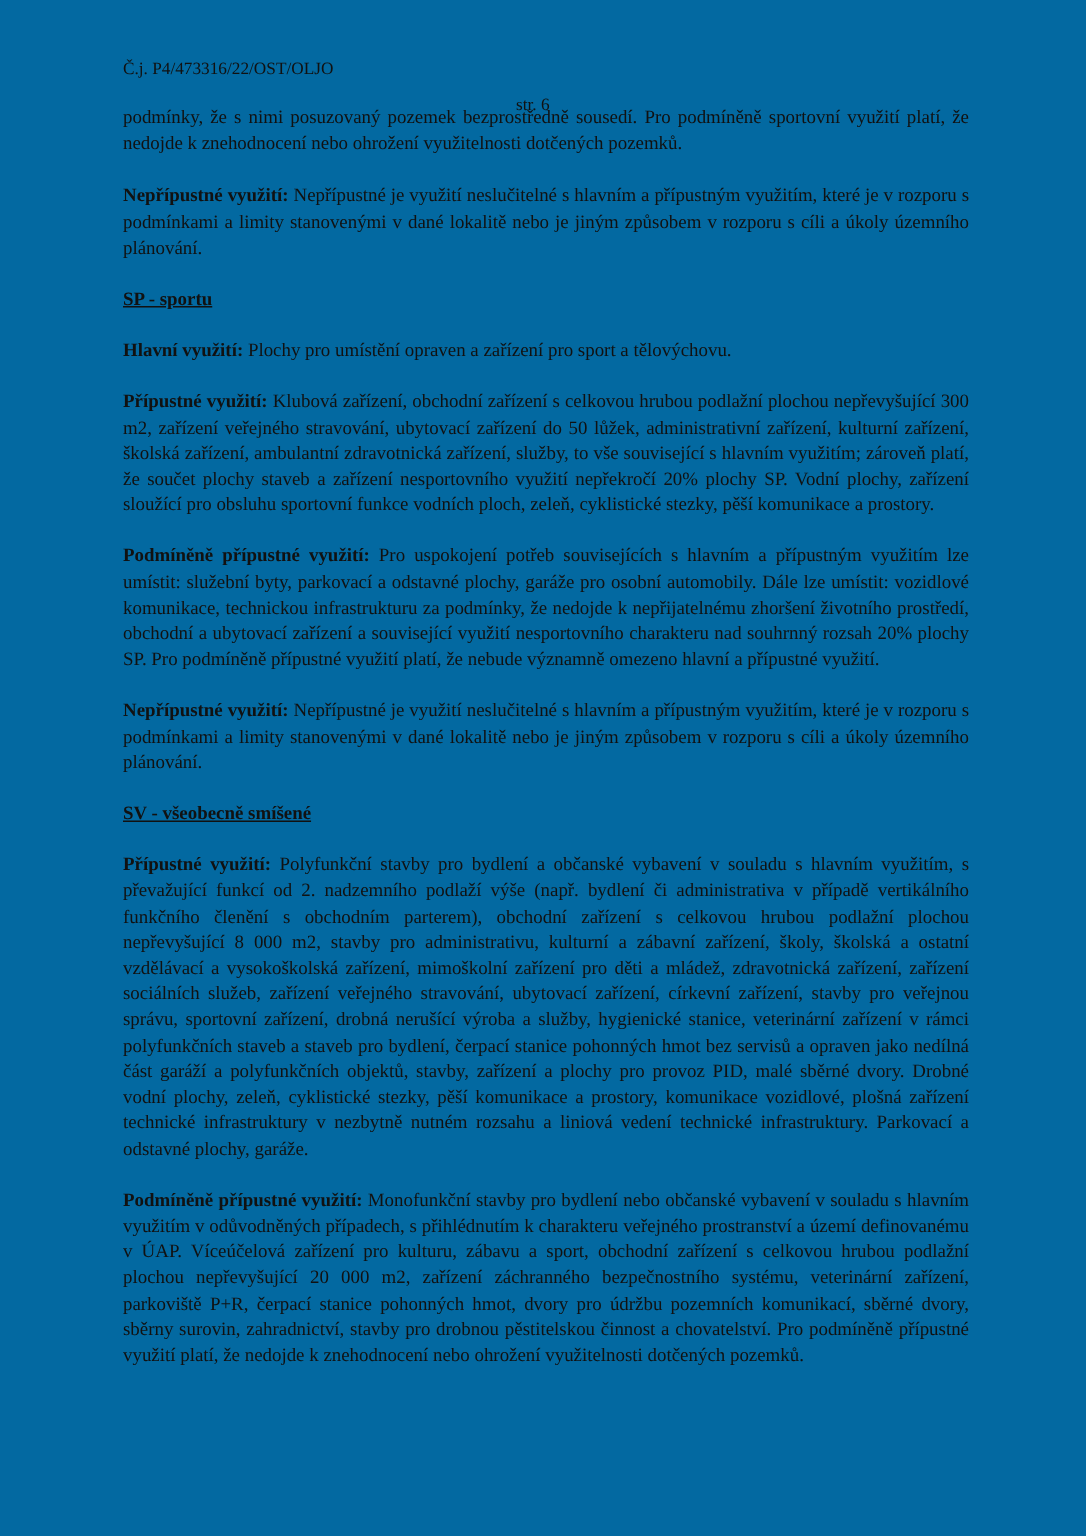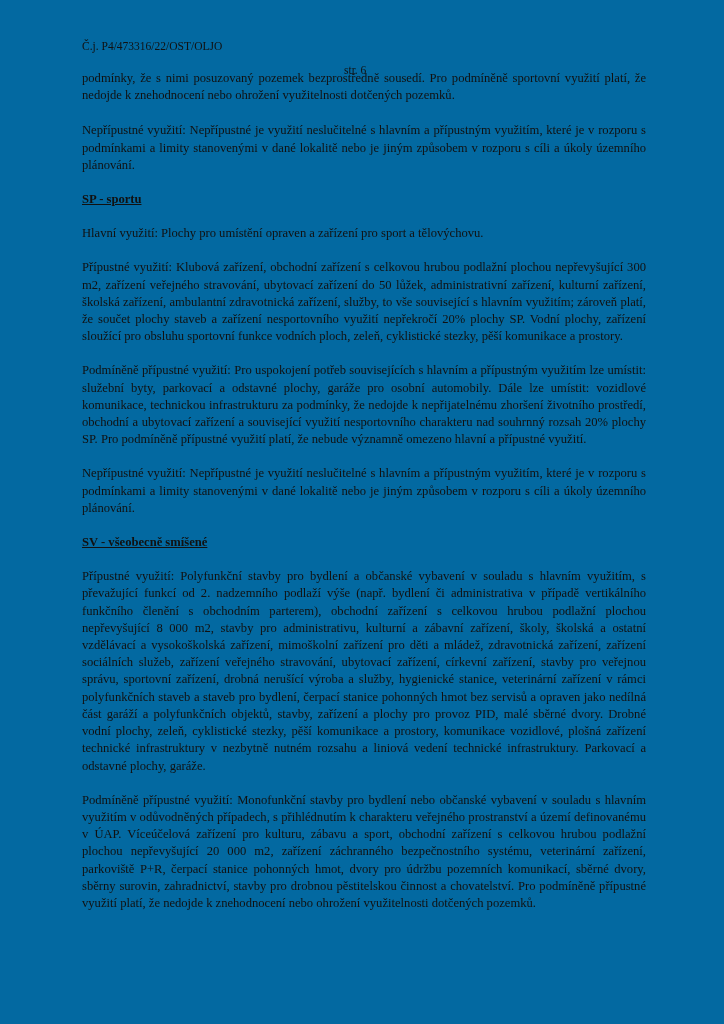--- a/index.html
+++ b/index.html
@@ -10,21 +10,21 @@
   }
   .page { position: absolute; left: 0; top: 0; width: 724px; height: 1024px; background: #0369a1; padding-left: 27px; }
   .header { position: absolute; top: 40px; left: 82px; width: 560px; font-size: 11.5px; }
   .header .ref { position: absolute; left: 0; top: 0; }
   .header .pg { position: absolute; left: 262px; top: 0; margin-top: 24px; }
   .content {
     position: absolute; left: 82px; top: 70px; width: 564px;
     font-size: 12.6px; line-height: 17.2px; text-align: justify;
   }
   .para { margin: 0 0 17px 0; }
-  .para b { font-weight: normal; }
+  .para b { font-weight: bold; }
   .heading { font-weight: bold; text-decoration: underline; margin: 16px 0 17px 0; }
 </style>
 </head>
 <body>
 
 <div class="page">
   <div class="header">
     <span class="ref">Č.j. P4/473316/22/OST/OLJO</span>
     <span class="pg">str. 6</span>
   </div>

